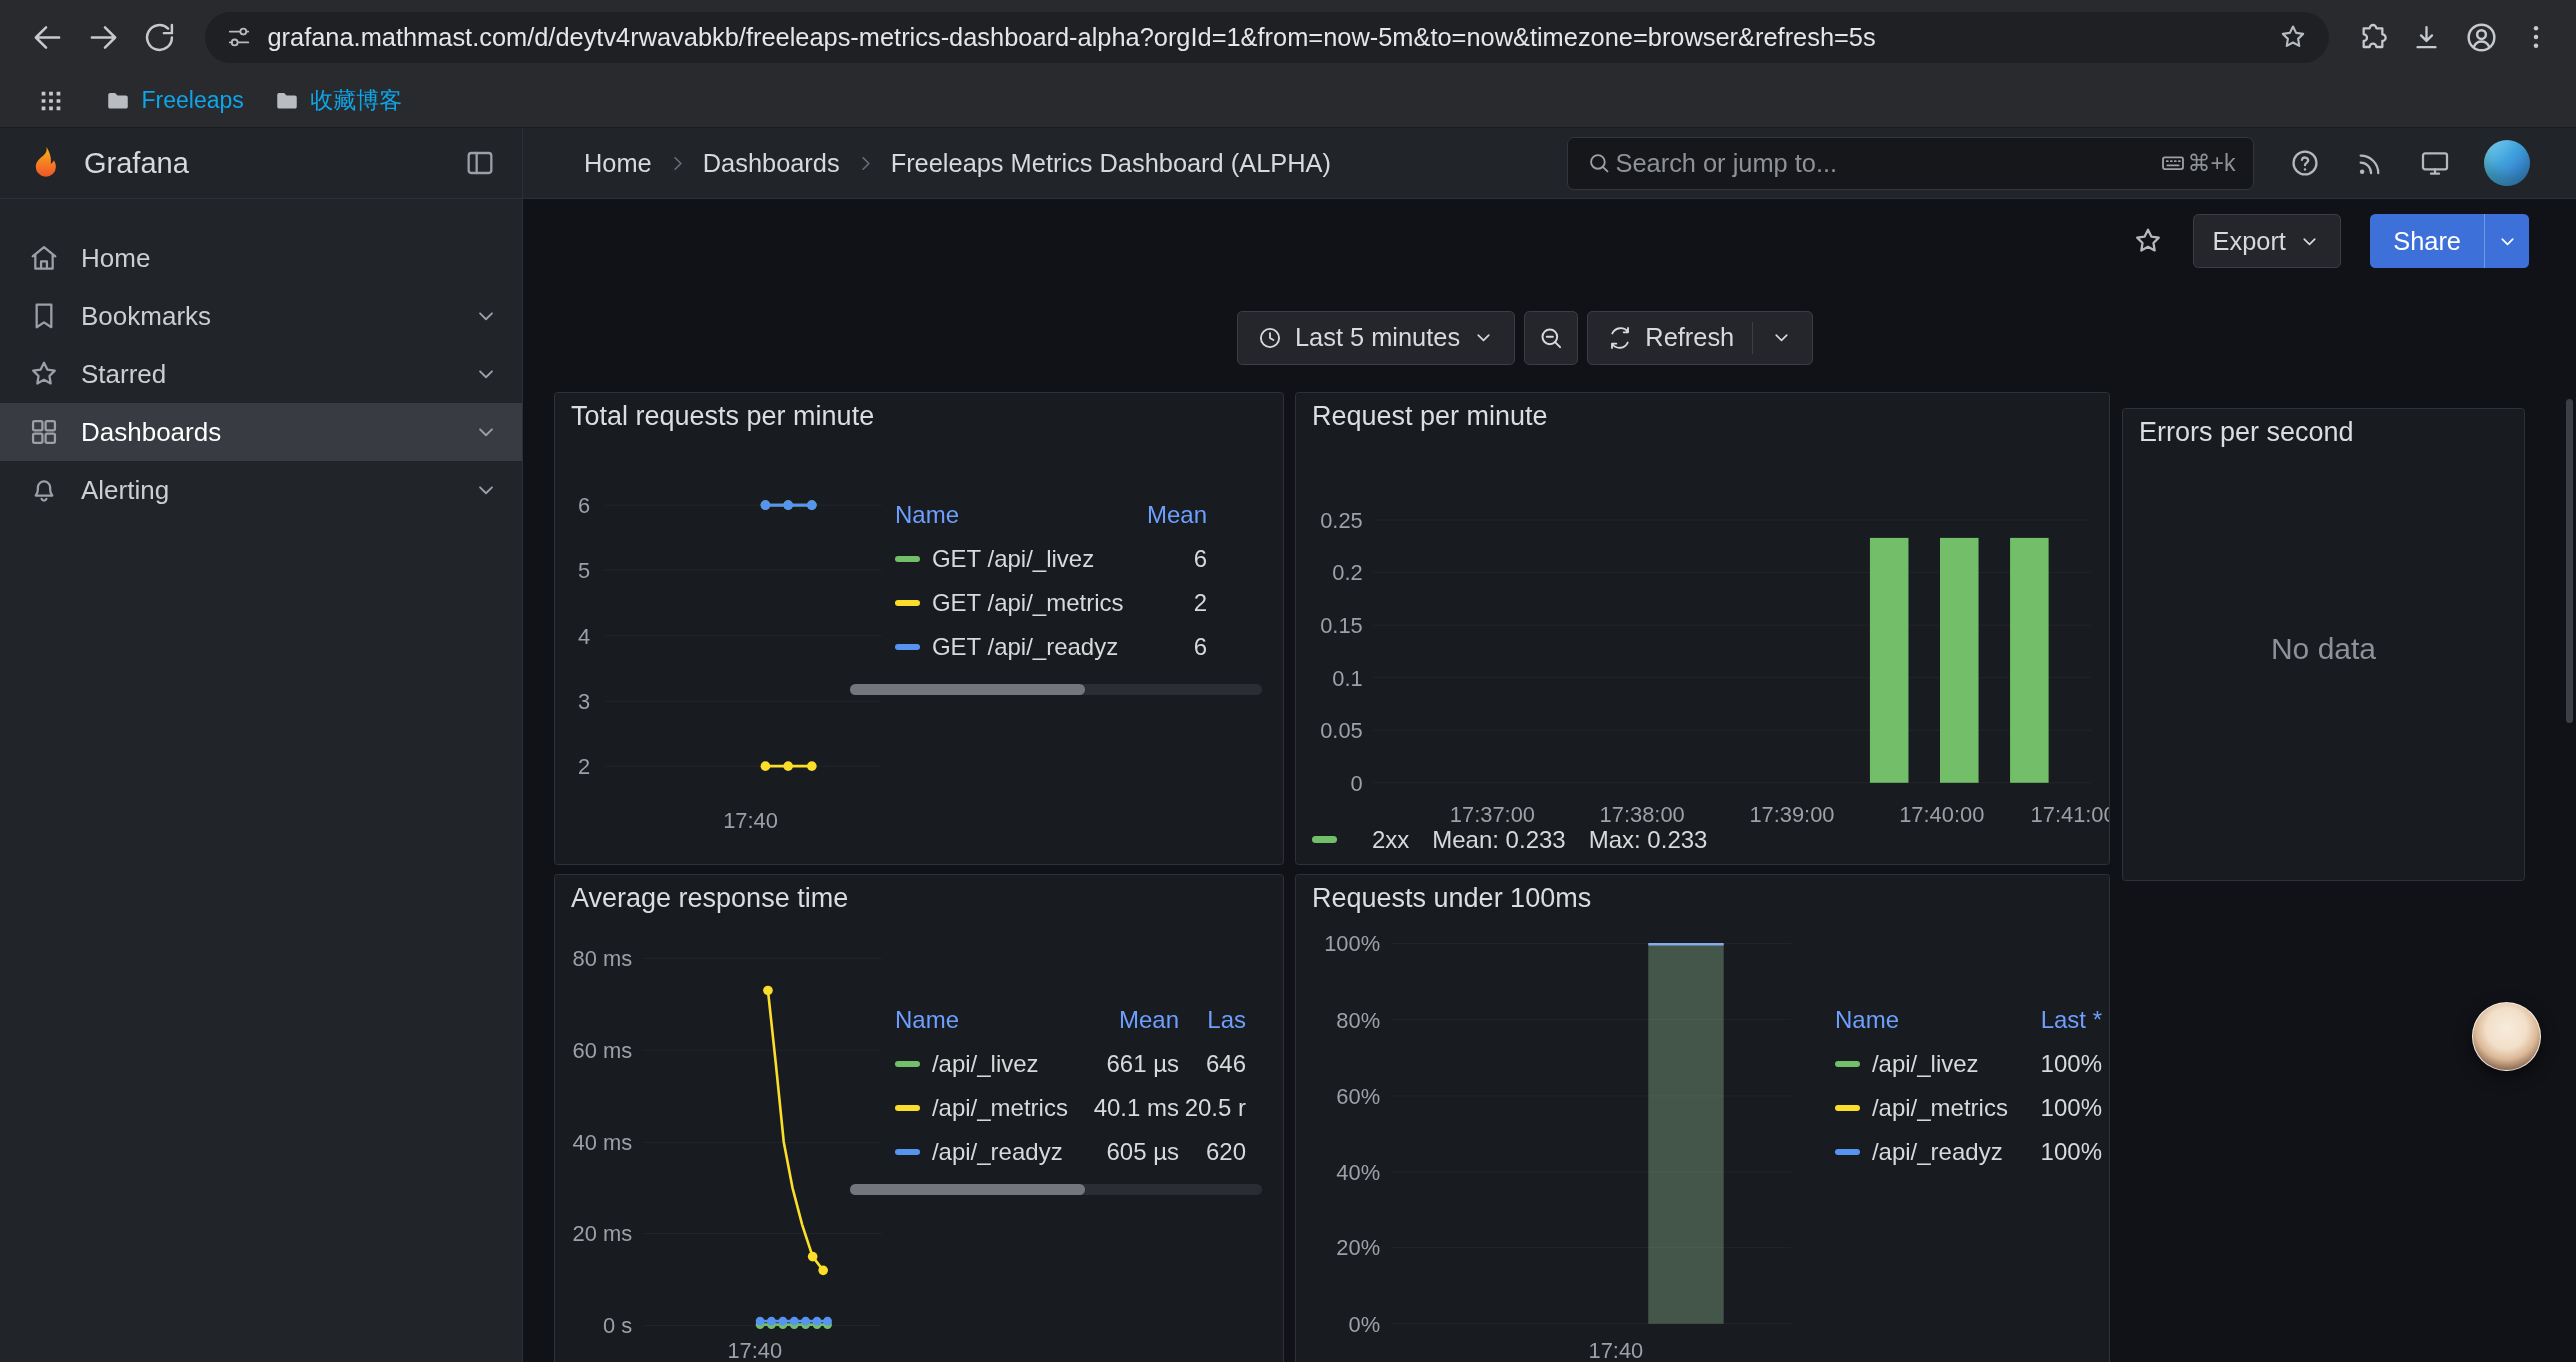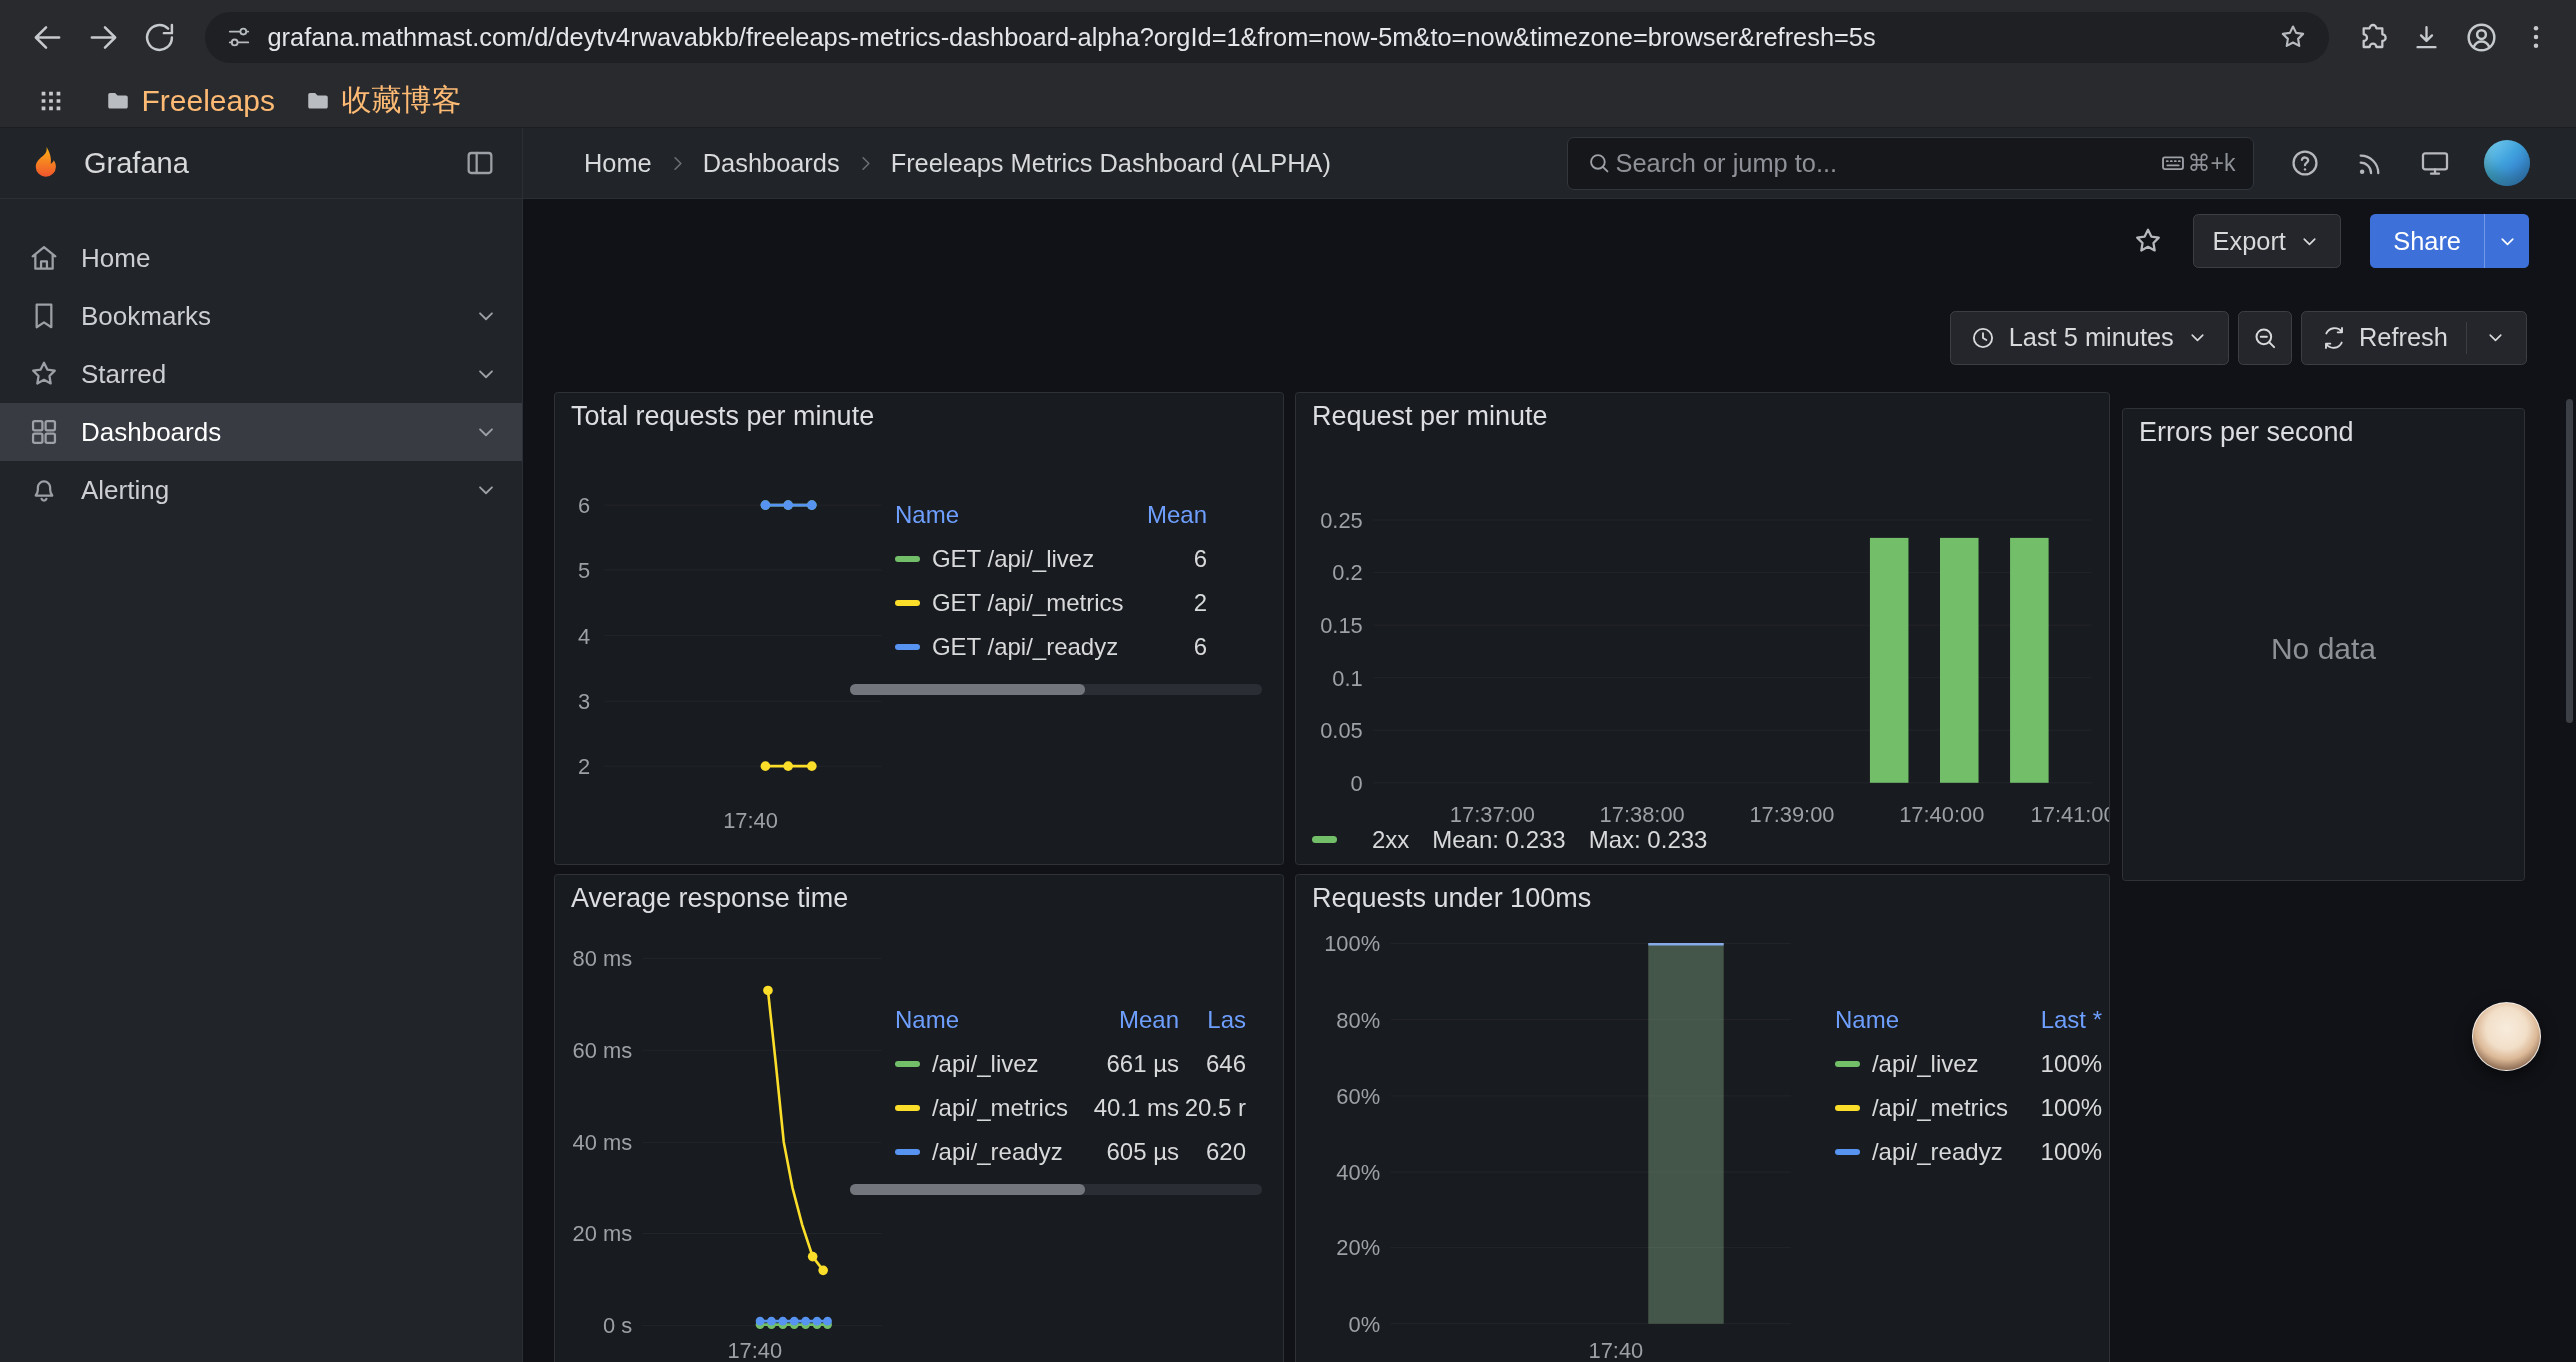--- a/index.html
+++ b/index.html
@@ -15,21 +15,21 @@
 
   
   .chrome-toolbar{display:flex;align-items:center;height:74px;background:#282a2d;padding:0 14px 0 19px;}
   .tbtn{color:#c6c9cd;margin:0 10.5px;cursor:pointer;}
   .url-pill{flex:1;display:flex;align-items:center;height:51px;background:#1e2023;border-radius:25.4px;
             margin:0 17.5px;padding:0 21px;gap:16px;min-width:0;}
   .dim{color:#b7babf}
   .url-text{flex:1;font-size:25.4px;color:#e4e6e9;white-space:nowrap;overflow:hidden;}
   .bookmarks-bar{display:flex;align-items:center;height:53px;background:#282a2d;
                  padding-left:26px;gap:30px;border-bottom:0.9px solid #1c1d1f;}
-  .bm{display:flex;align-items:center;gap:10.5px;font-size:30px;color:#fdba74;cursor:pointer;}
+  .bm{display:flex;align-items:center;gap:10.5px;font-size:23px;color:#0ea5e9;cursor:pointer;}
   .folder{color:#b9bcc1}
 
   
   .grafana{display:flex;height:1235px;}
   .sidebar{width:523px;background:#212429;border-right:0.9px solid #2c2f35;flex:none;box-sizing:border-box;}
   .brand-row{display:flex;align-items:center;height:70px;padding:0 26px 0 26px;border-bottom:0.9px solid #2c2f35;}
   .brand{font-size:29px;color:#d8d9da;margin-left:19px;}
   .brand-row .dimicon{margin-left:auto;}
   .nav{margin-top:30px;}
   .nav-item{display:flex;align-items:center;height:58px;padding:0 23px 0 28px;color:#ccced2;
@@ -62,21 +62,21 @@
               padding-right:47px;gap:29px;flex:none;}
   .btn{display:inline-flex;align-items:center;gap:12.3px;height:54px;padding:0 19px;background:#24262c;
        border:0.9px solid #3b3e45;border-radius:5.3px;color:#d8d9da;font-size:25.4px;font-family:inherit;
        cursor:pointer;box-sizing:border-box;}
   .share-split{display:inline-flex;align-items:stretch;height:54px;border-radius:5.3px;overflow:hidden;
                background:#3d71d9;color:#fff;font-size:25.4px;cursor:pointer;}
   .share-main{display:flex;align-items:center;padding:0 23px;font-weight:500;}
   .share-chev{display:flex;align-items:center;padding:0 10.5px;border-left:0.9px solid rgba(255,255,255,.28);}
 
   .canvas{flex:1;position:relative;}
-  .timebar{display:flex;align-items:center;justify-content:flex-end;gap:8.8px;height:88px;
+  .timebar{display:flex;align-items:center;justify-content:center;gap:8.8px;height:88px;
            box-sizing:border-box;padding:21px 49px 0 0;}
   .btn-sq{width:54px;justify-content:center;padding:0;}
   .refresh .divider{width:0.9px;height:32px;background:#3b3e45;margin:0 5.3px;}
 
   .grid{position:relative;margin-top:21px;}
   .panel{position:absolute;background:#181b1f;border:0.9px solid #2e3138;border-radius:3.5px;
          overflow:hidden;box-sizing:border-box;}
   .ptitle{position:absolute;top:0;left:0;right:0;height:47px;line-height:47px;margin:0;padding-left:16px;
           font-size:27px;font-weight:500;color:#dcdde1;z-index:2;cursor:pointer;}
   .chart{position:absolute;inset:0;z-index:1;}

